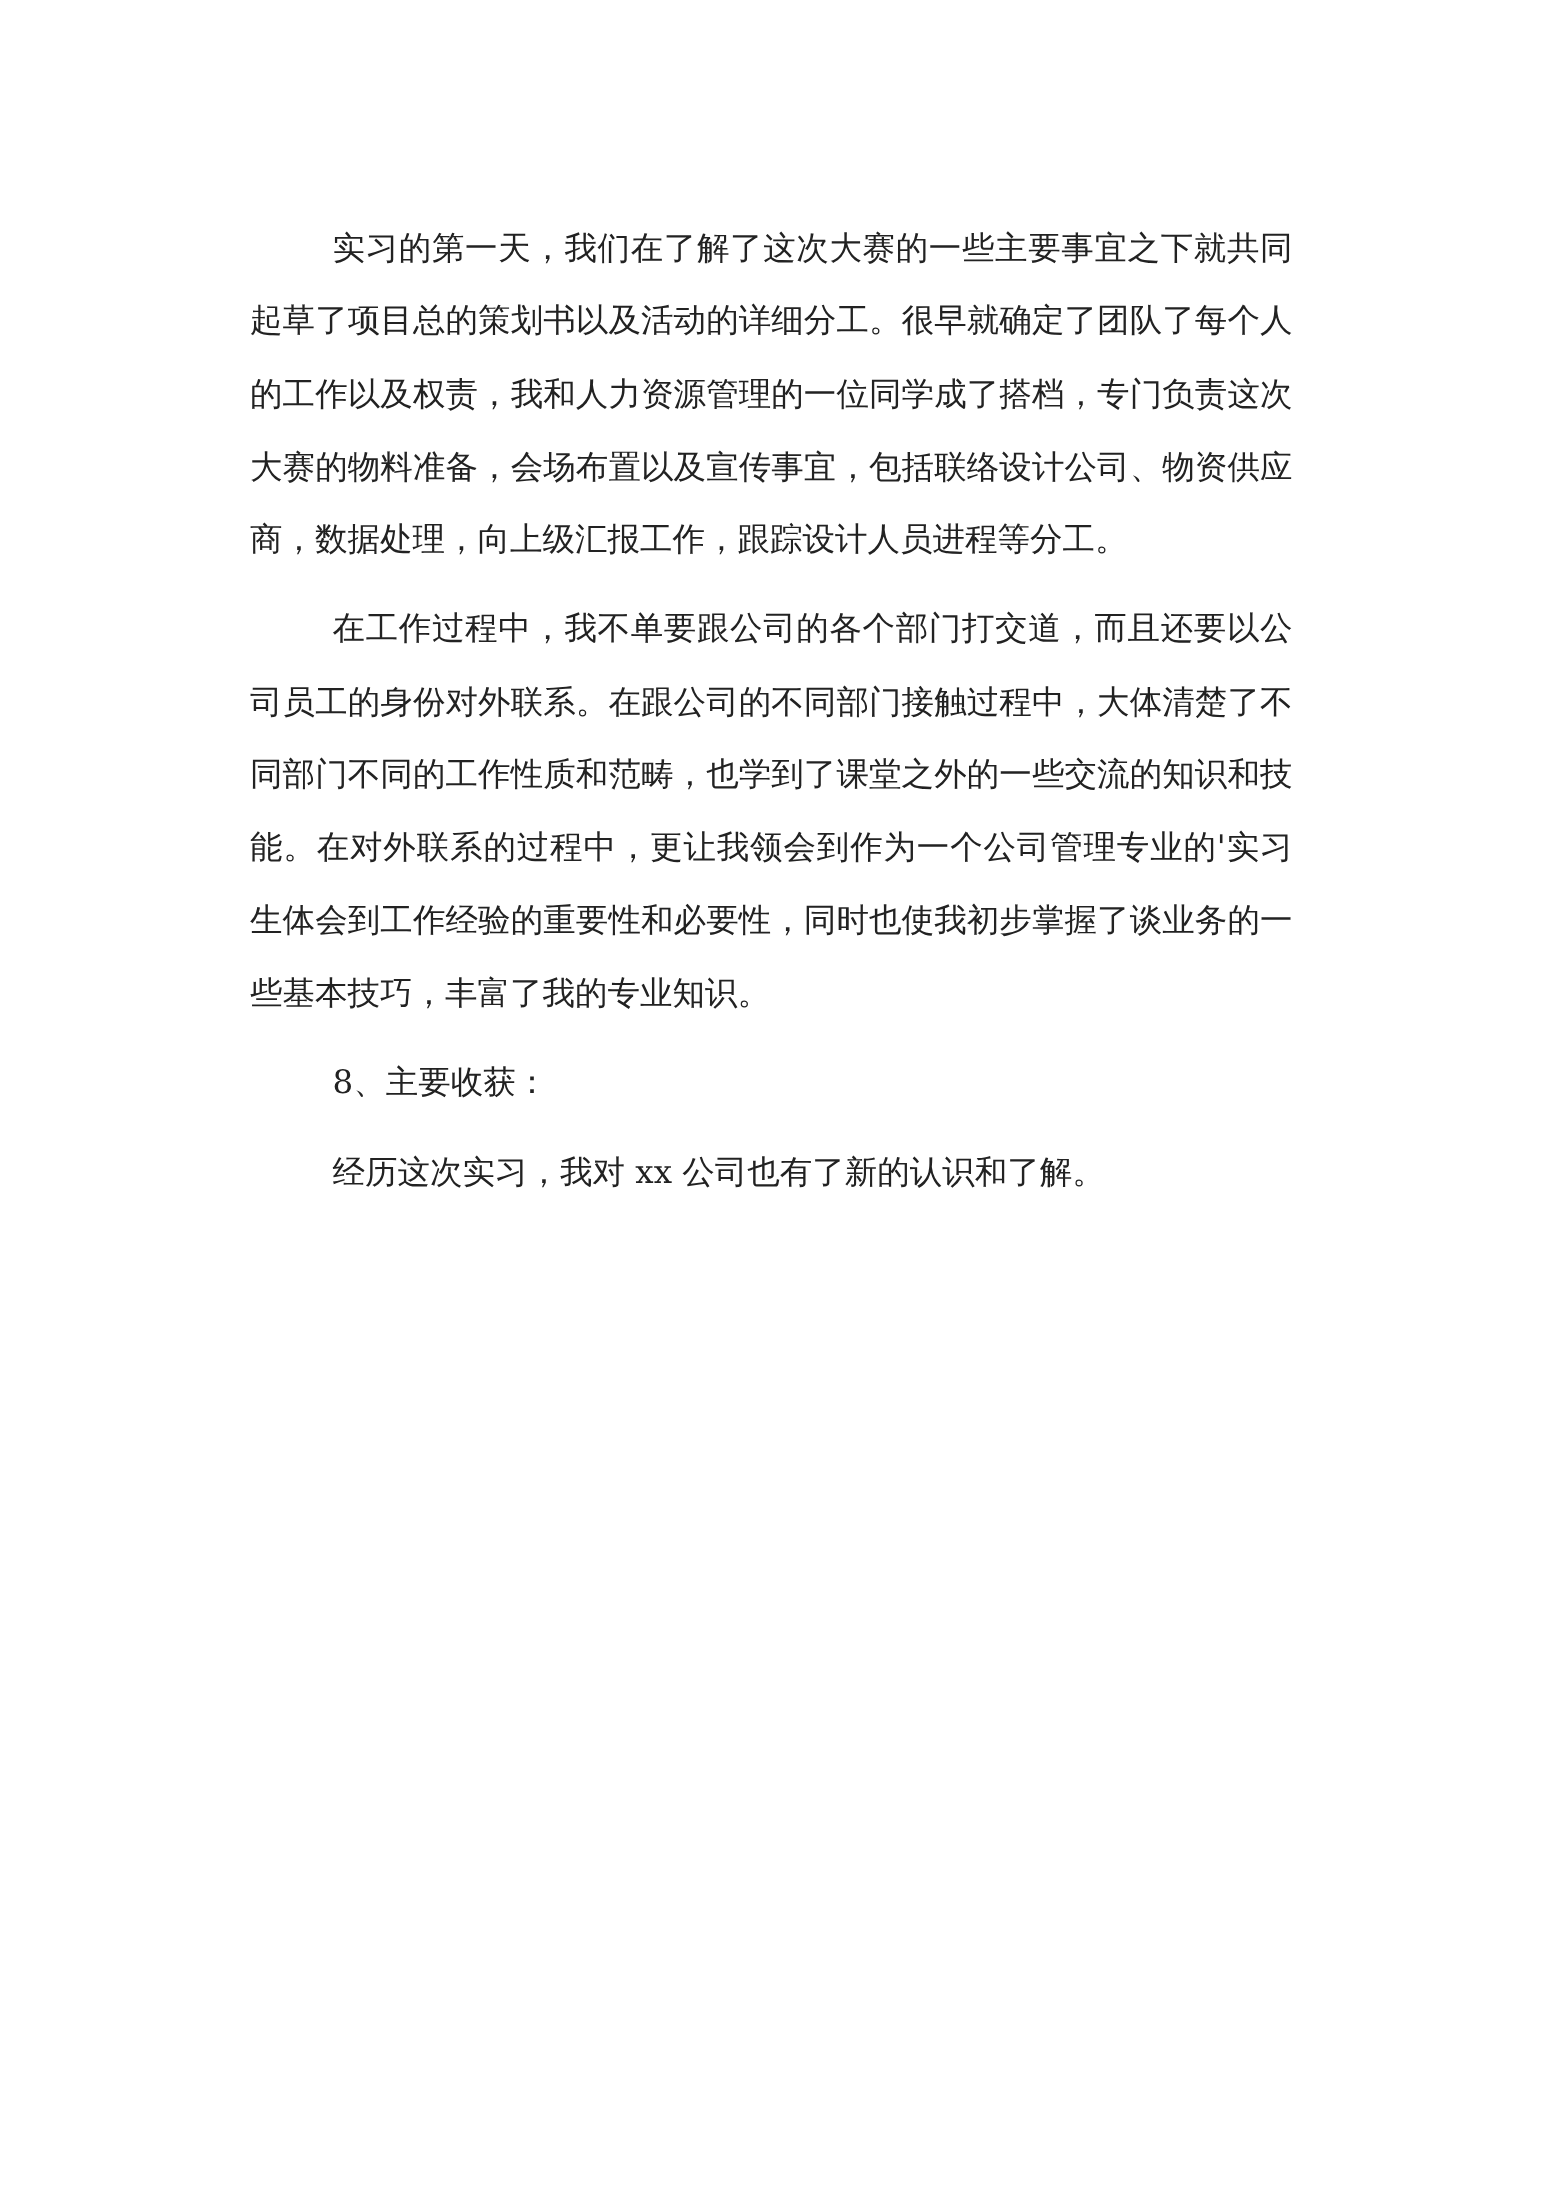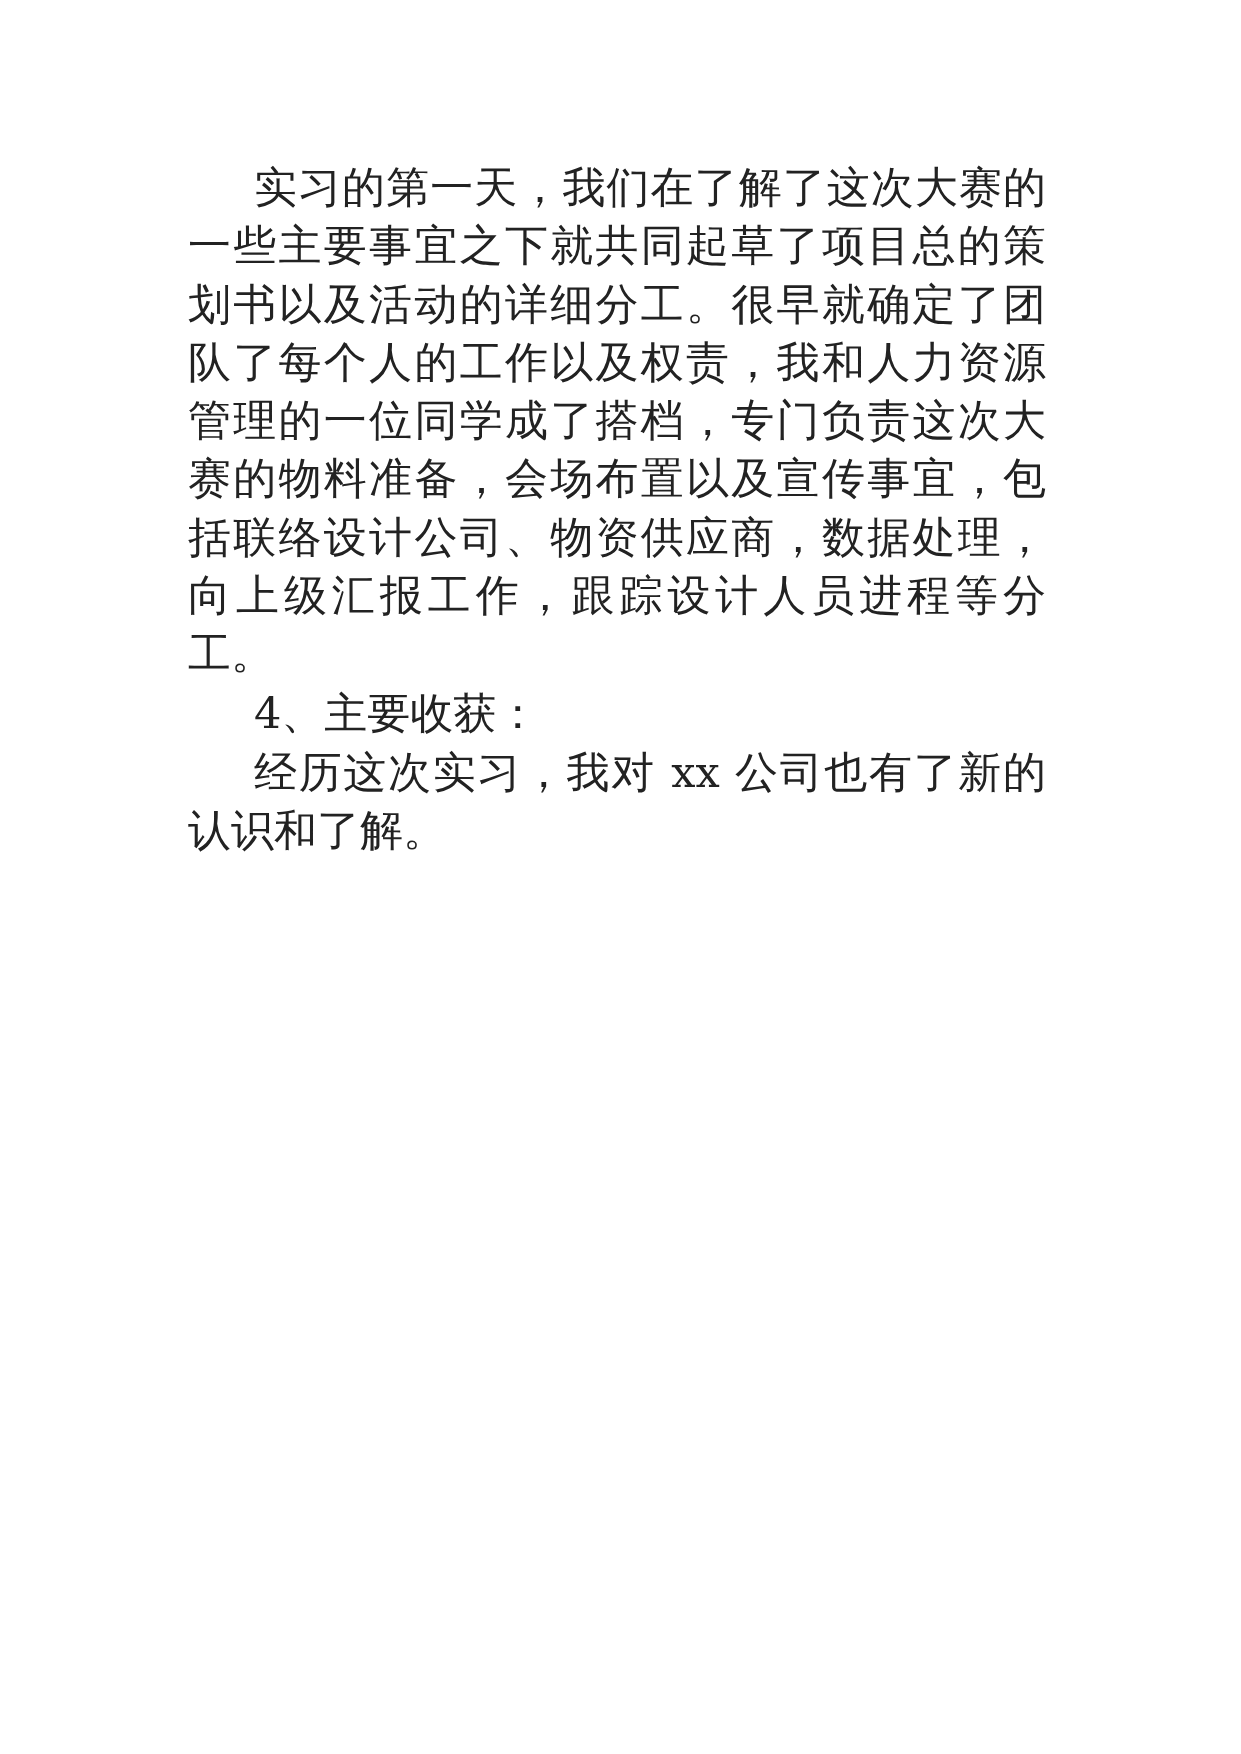--- a/index.html
+++ b/index.html
@@ -15,36 +15,37 @@
     overflow: hidden;
     margin: 0 auto;
   }
   .content {
     position: absolute;
     left: 187px;
     top: 157px;
     width: 860px;
   }
   .para {
-    margin: 1px;
+    margin: 13px;
     padding: 0;
     font-family: "DejaVu Serif", "Liberation Serif", serif;
-    font-size: 43px;
+    font-size: 26px;
     line-height: 58.3px;
     font-weight: normal;
     color: #222222;
     text-align: justify;
     text-align-last: left;
     text-indent: 66px;
     word-break: break-all;
     overflow-wrap: break-word;
   }
 </style>
 </head>
 <body>
 
 <div class="page">
   <div class="content">
     <p class="para">实习的第一天，我们在了解了这次大赛的一些主要事宜之下就共同起草了项目总的策划书以及活动的详细分工。很早就确定了团队了每个人的工作以及权责，我和人力资源管理的一位同学成了搭档，专门负责这次大赛的物料准备，会场布置以及宣传事宜，包括联络设计公司、物资供应商，数据处理，向上级汇报工作，跟踪设计人员进程等分工。</p>
-    <p class="para">4、主要收获：</p>
+    <p class="para">在工作过程中，我不单要跟公司的各个部门打交道，而且还要以公司员工的身份对外联系。在跟公司的不同部门接触过程中，大体清楚了不同部门不同的工作性质和范畴，也学到了课堂之外的一些交流的知识和技能。在对外联系的过程中，更让我领会到作为一个公司管理专业的'实习生体会到工作经验的重要性和必要性，同时也使我初步掌握了谈业务的一些基本技巧，丰富了我的专业知识。</p>
+    <p class="para">8、主要收获：</p>
     <p class="para">经历这次实习，我对 xx 公司也有了新的认识和了解。</p>
   </div>
 </div>
 
 </body></html>

